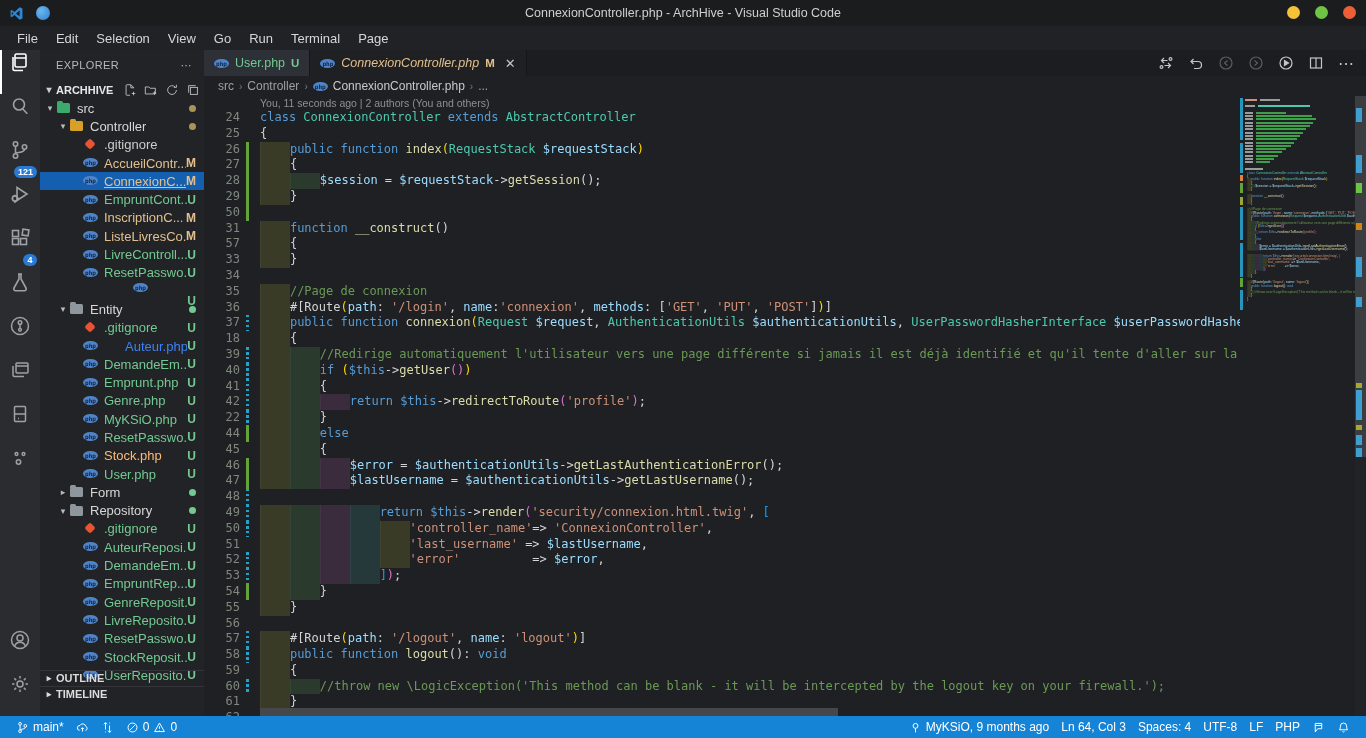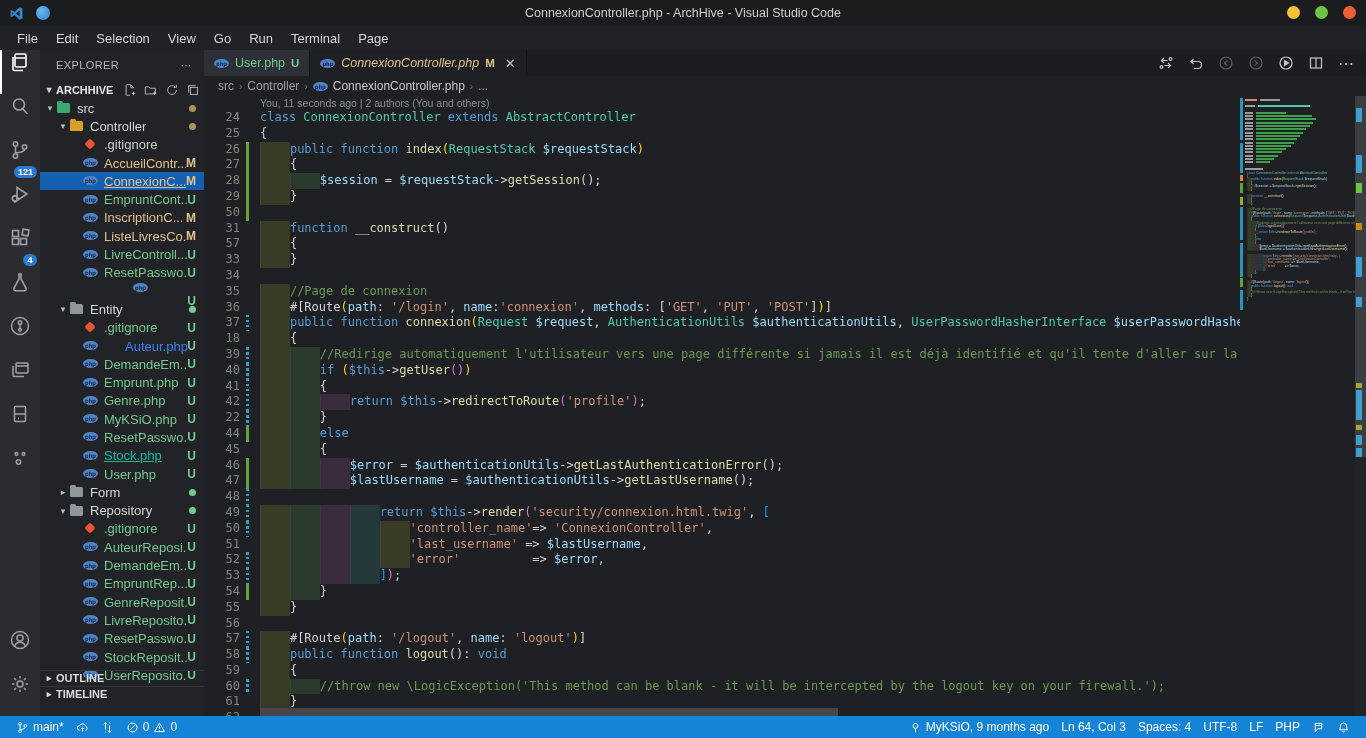--- a/index.html
+++ b/index.html
@@ -385,21 +385,21 @@
             <span class="tr-icon">
               <span class="php-oval">php</span>
             </span>
             <span class="tr-label" style="color: rgb(115, 201, 145);">ResetPasswo...</span>
             <span class="tr-right" style="color: rgb(115, 201, 145); font-weight: bold;">U</span>
           </div>
           <div class="tree-row" style="padding-left: 43px;">
             <span class="tr-icon">
               <span class="php-oval">php</span>
             </span>
-            <span class="tr-label" style="color: #14b8a6; text-decoration: underline;">Stock.php</span>
+            <span class="tr-label" style="color: #fdba74;">Stock.php</span>
             <span class="tr-right" style="color: rgb(115, 201, 145); font-weight: bold;">U</span>
           </div>
           <div class="tree-row" style="padding-left: 43px;">
             <span class="tr-icon">
               <span class="php-oval">php</span>
             </span>
             <span class="tr-label" style="color: rgb(115, 201, 145);">User.php</span>
             <span class="tr-right" style="color: rgb(115, 201, 145); font-weight: bold;">U</span>
           </div>
           <div class="tree-row" style="padding-left: 17px;">

